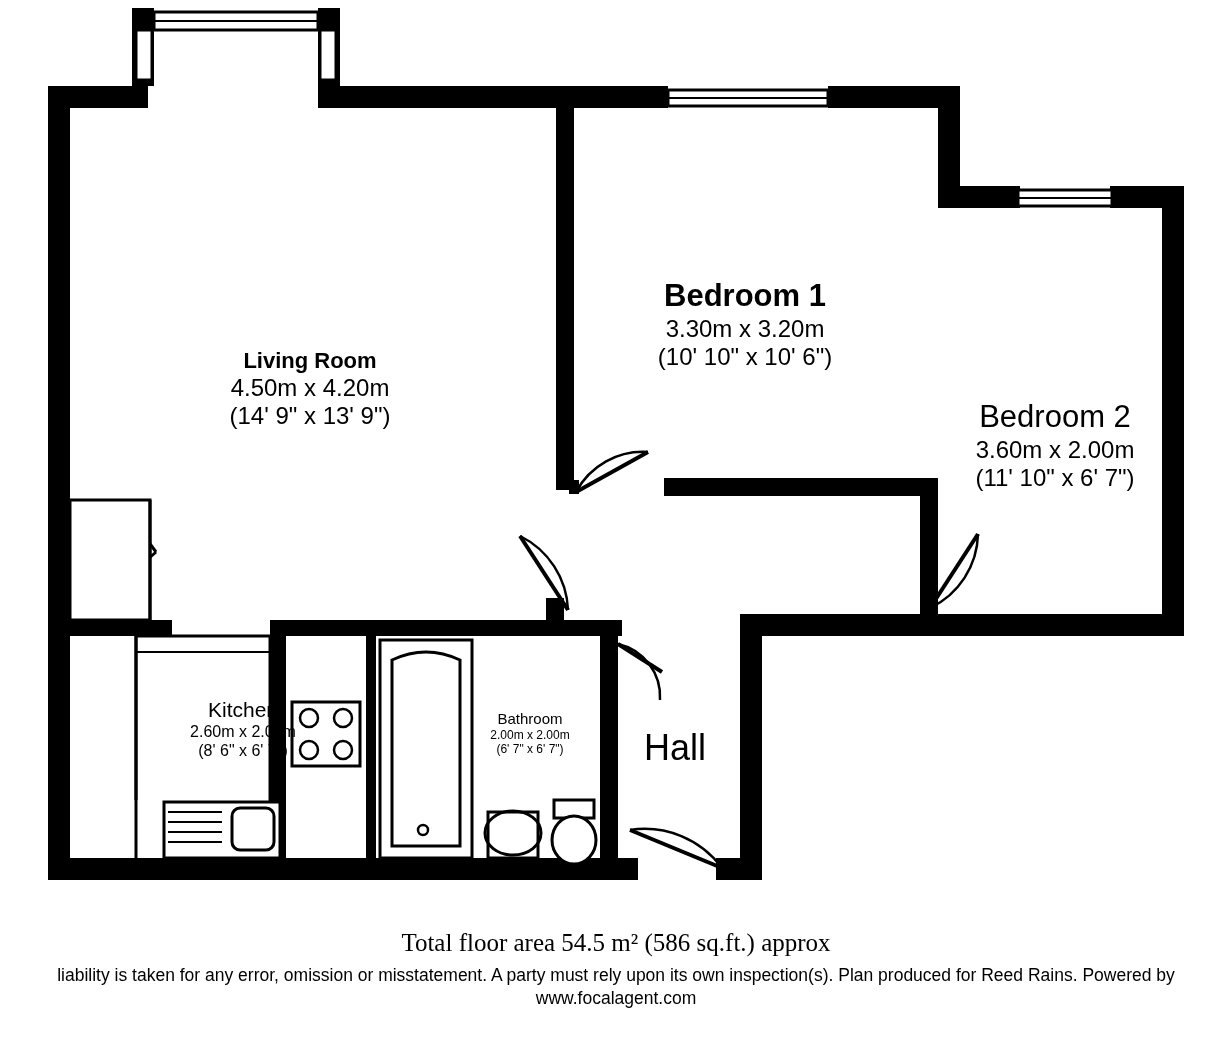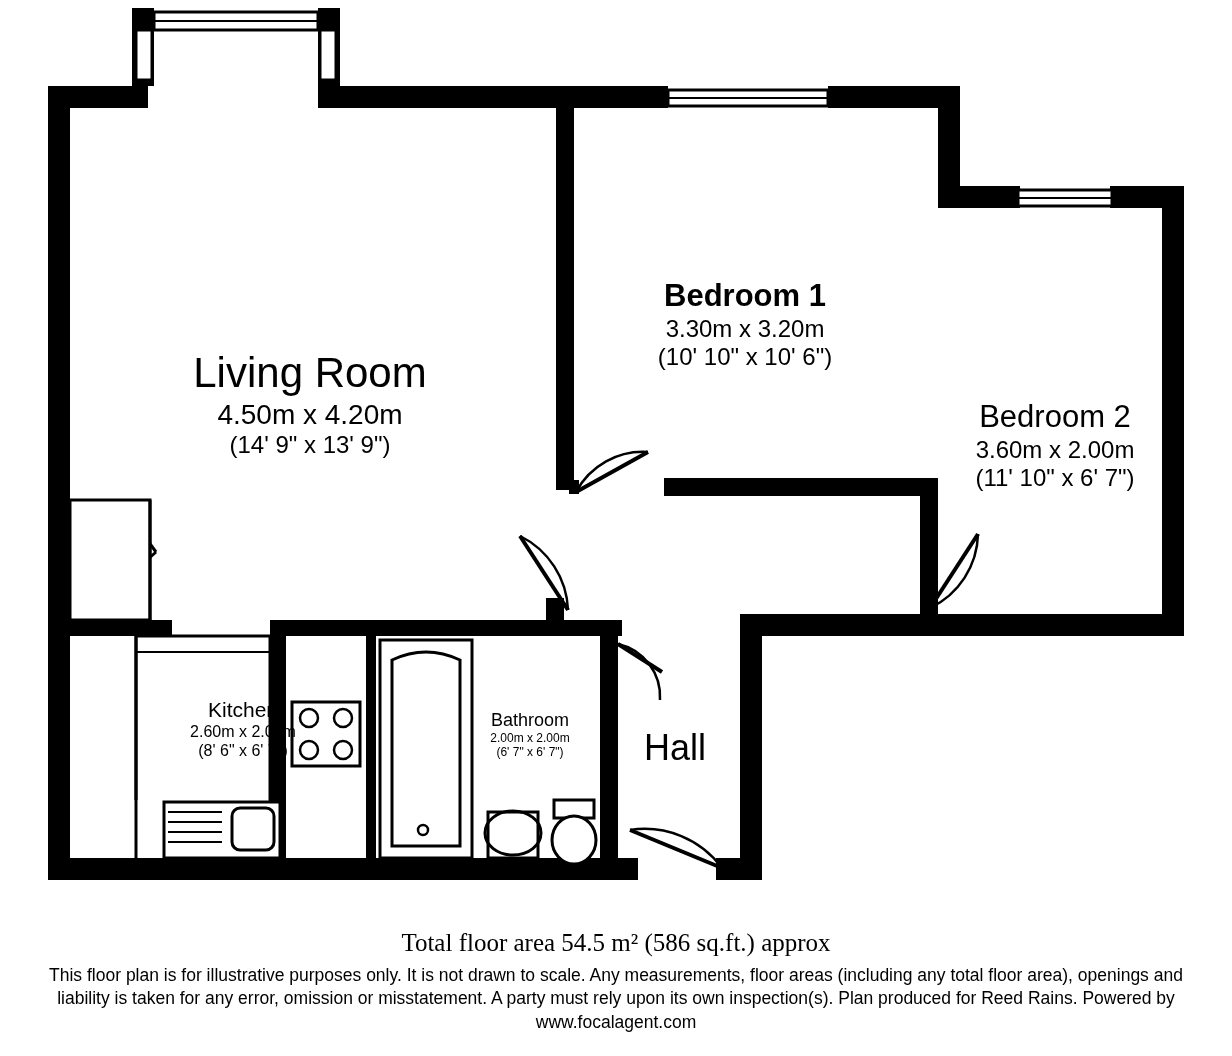--- a/index.html
+++ b/index.html
@@ -38,22 +38,22 @@
   .lbl .imp {
     display: block;
   }
 
   
   #label-living {
     left: 110px;
     top: 348px;
     width: 400px;
   }
-  #label-living .name { font-size: 42px; }
-  #label-living .dim  { font-size: 28px; }
+  #label-living .name { font-size: 22px; font-weight: bold; }
+  #label-living .dim  { font-size: 24px; }
   #label-living .imp  { font-size: 24px; }
 
   
   #label-bed1 {
     left: 545px;
     top: 278px;
     width: 400px;
   }
   #label-bed1 .name { font-size: 31px; font-weight: bold; }
   #label-bed1 .dim  { font-size: 24px; }
@@ -79,21 +79,21 @@
   #label-kitchen .name { font-size: 21px; }
   #label-kitchen .dim  { font-size: 16px; }
   #label-kitchen .imp  { font-size: 16px; }
 
   
   #label-bathroom {
     left: 415px;
     top: 710px;
     width: 230px;
   }
-  #label-bathroom .name { font-size: 18px; }
+  #label-bathroom .name { font-size: 15px; }
   #label-bathroom .dim  { font-size: 12px; }
   #label-bathroom .imp  { font-size: 12px; }
 
   
   #label-hall {
     left: 585px;
     top: 727px;
     width: 180px;
   }
   #label-hall .name { font-size: 36px; }
@@ -293,17 +293,16 @@
   <span class="imp">(6' 7" x 6' 7")</span>
 </div>
 
 <div class="lbl" id="label-hall">
   <span class="name">Hall</span>
 </div>
 
 <div id="footer">
   <div id="total-area">Total floor area 54.5 m² (586 sq.ft.) approx</div>
   <div id="disclaimer">
-    <div>This floor plan is for illustrative purposes only. It is not drawn to scale. Any measurements, floor areas (including any total floor area), openings and</div>
     <div>liability is taken for any error, omission or misstatement. A party must rely upon its own inspection(s). Plan produced for Reed Rains. Powered by</div>
   </div>
   <div id="website">www.focalagent.com</div>
 </div>
 
 </body></html>

